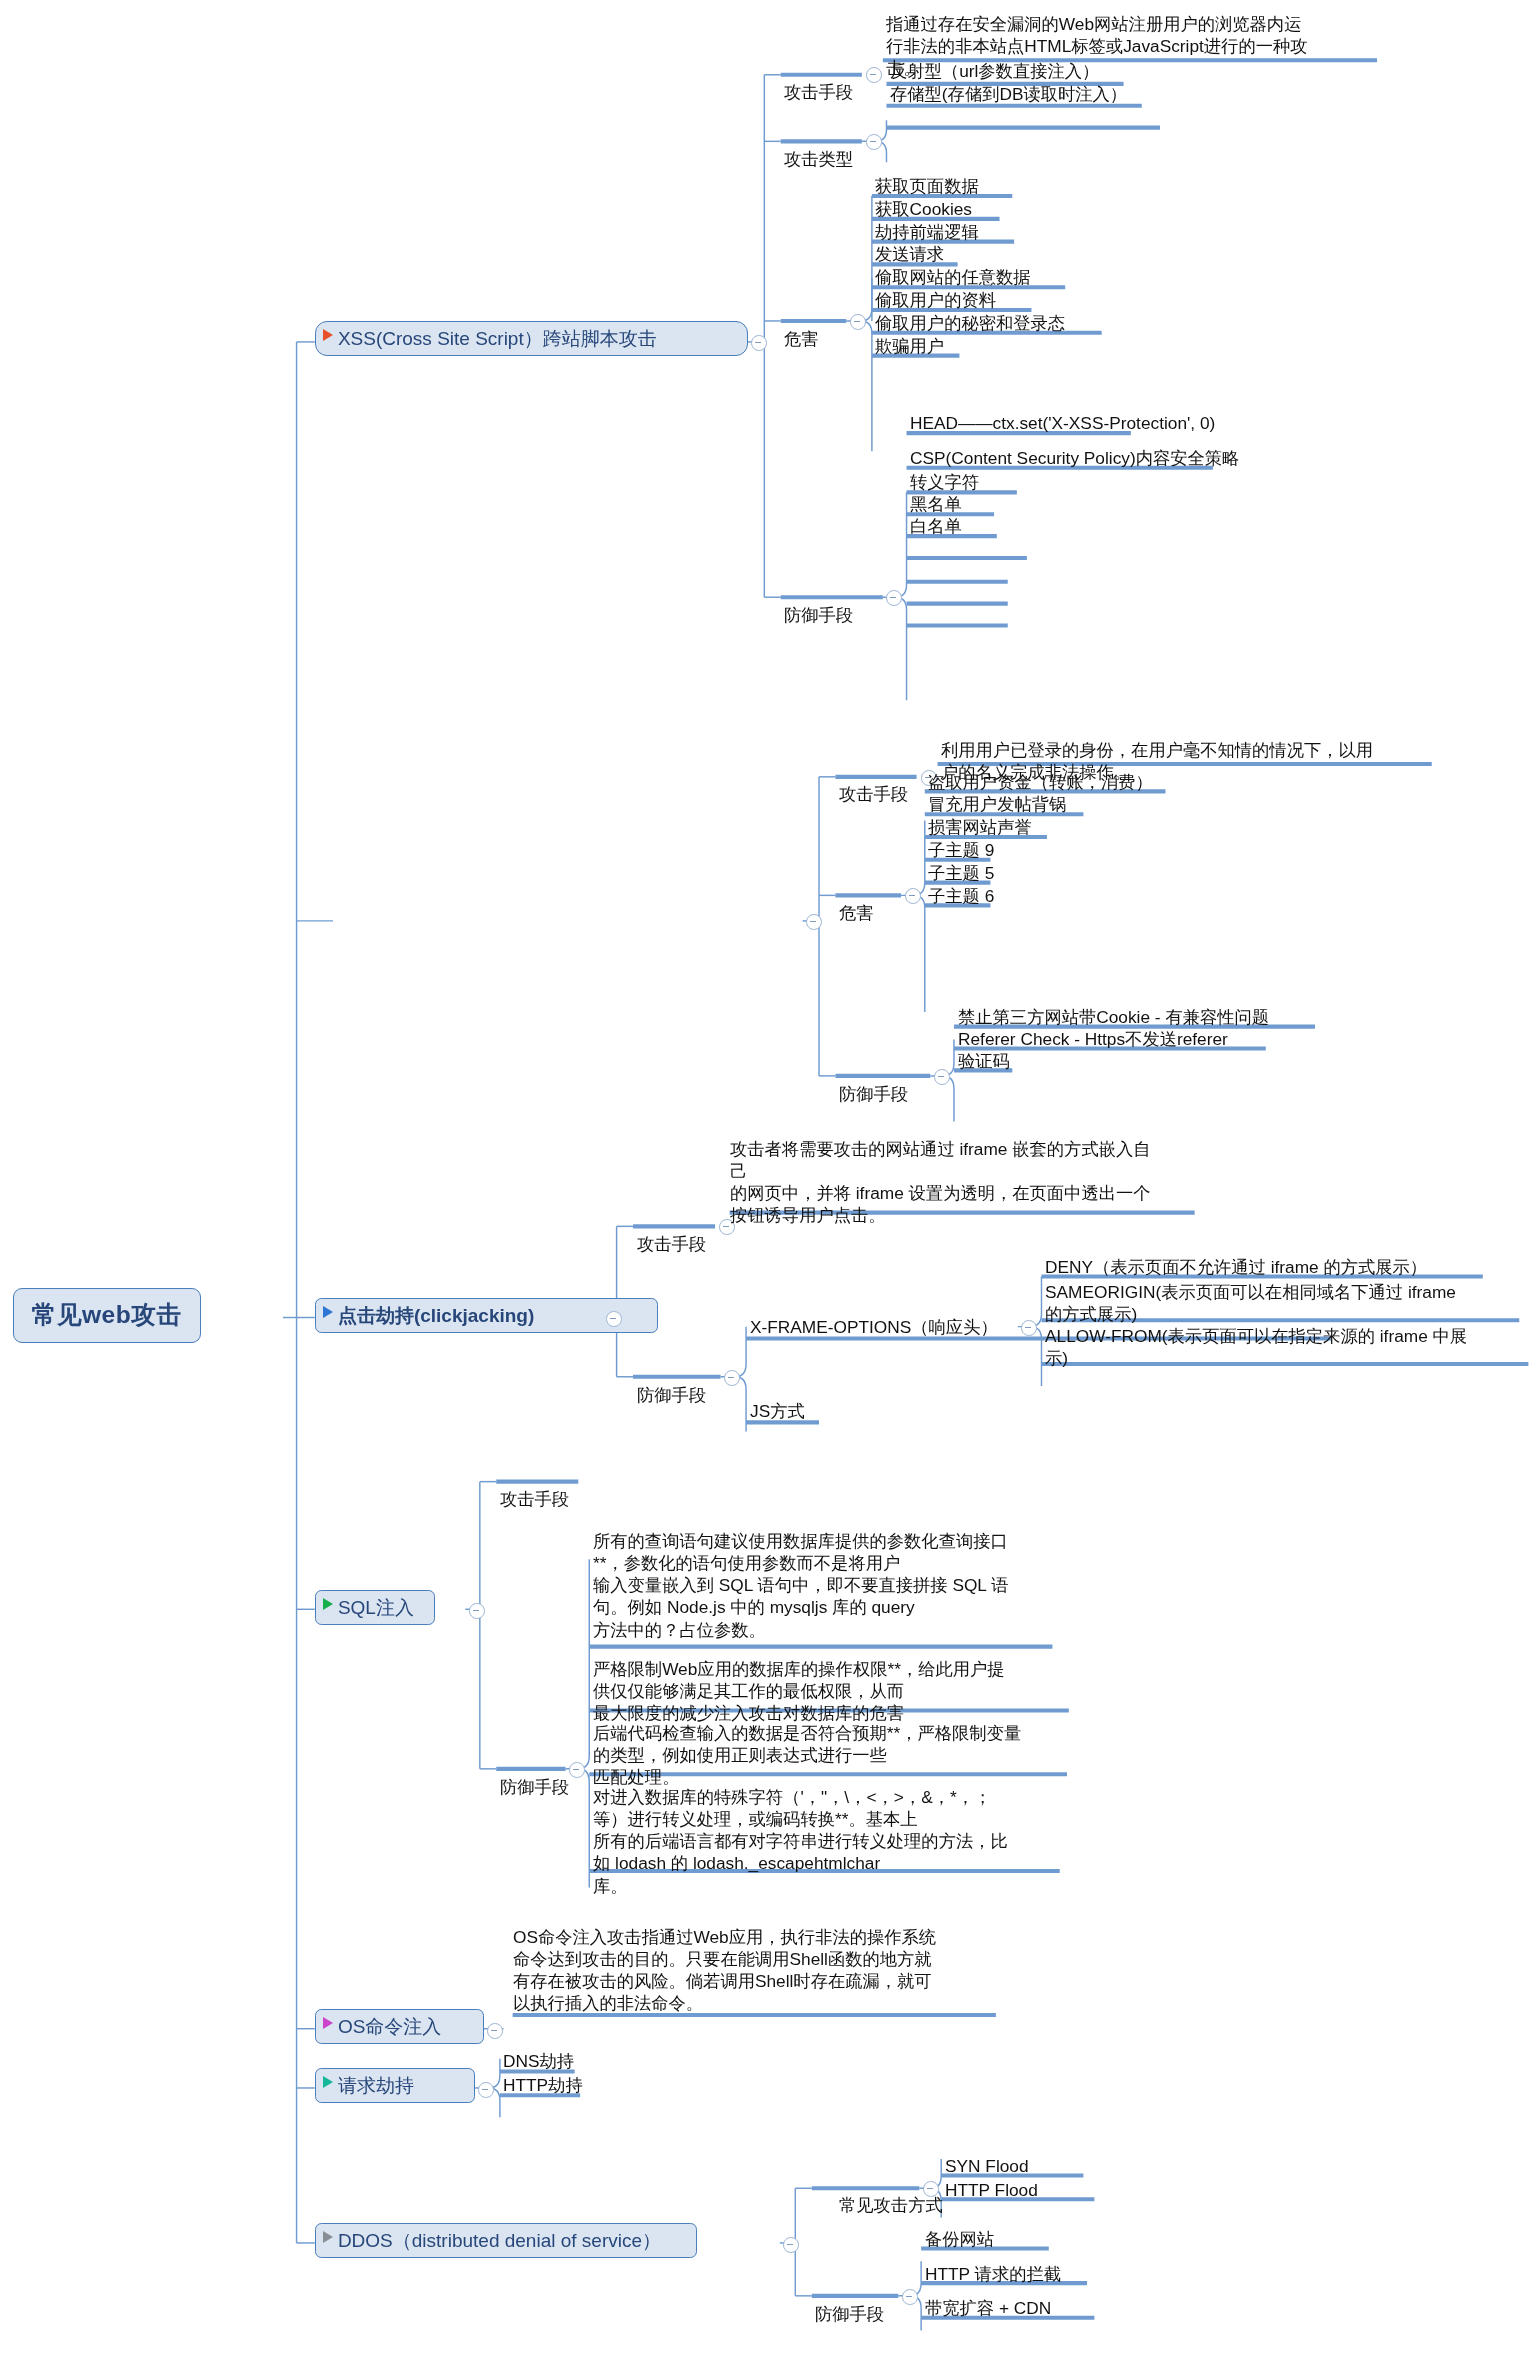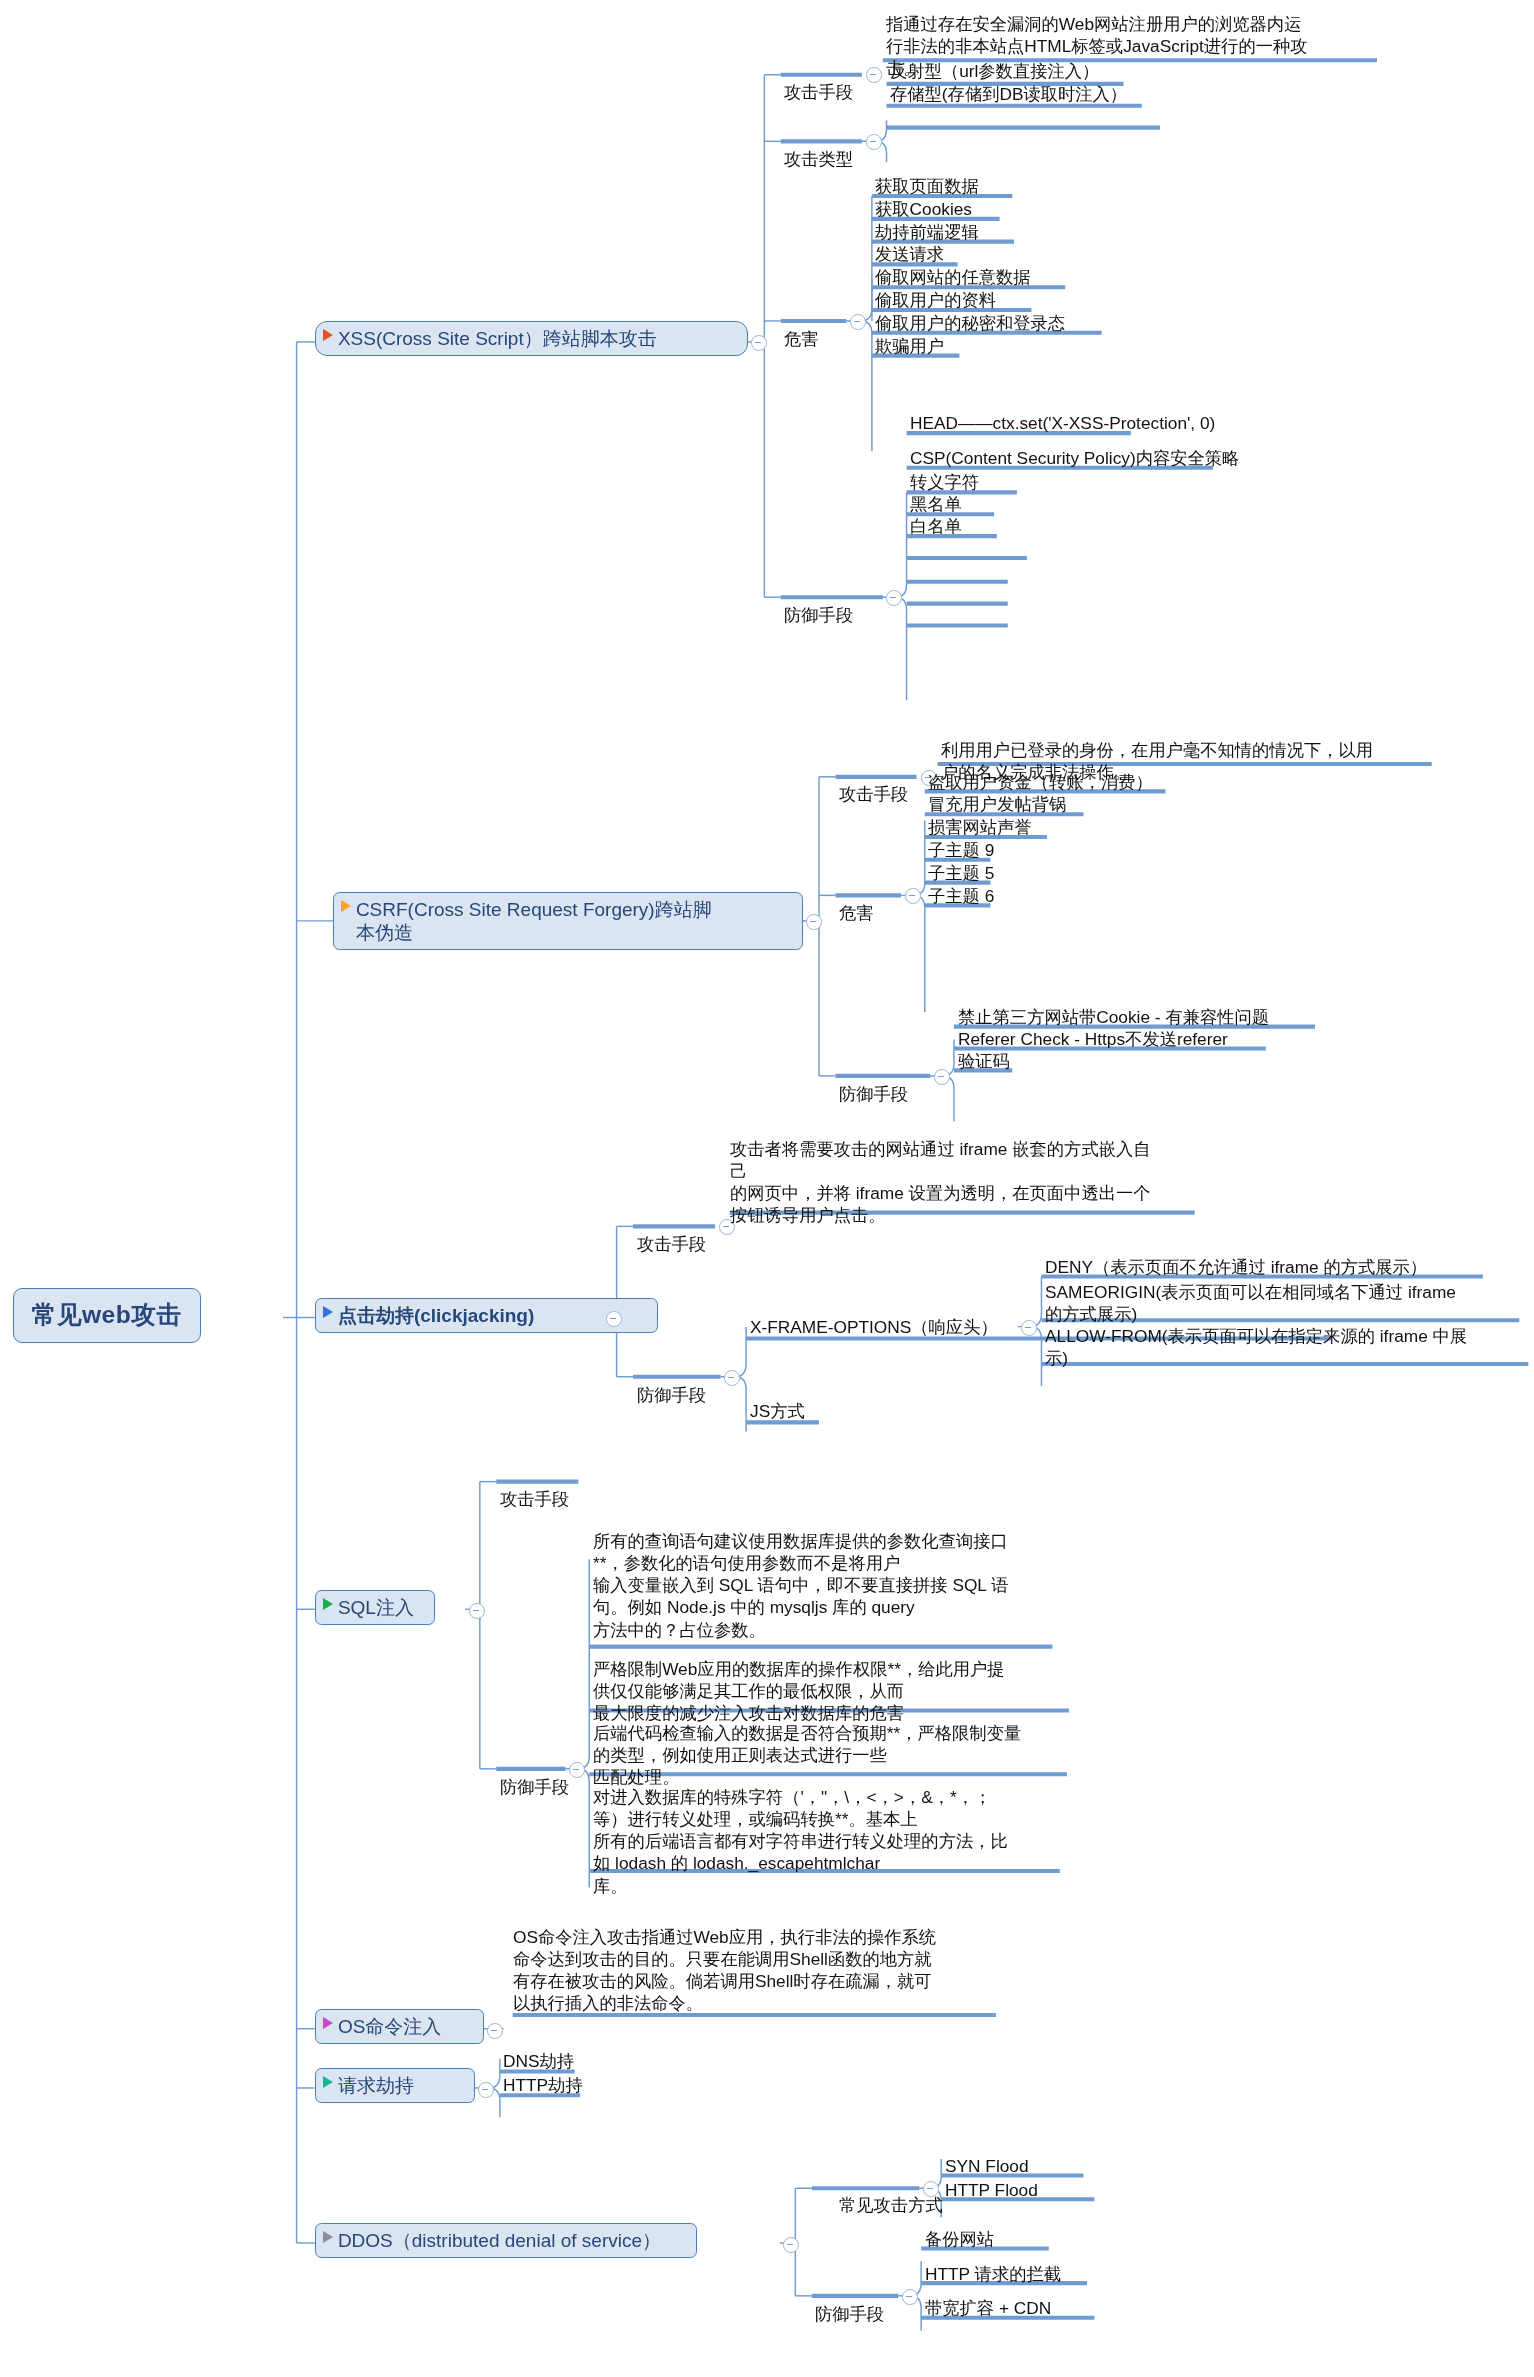--- a/index.html
+++ b/index.html
@@ -300,25 +300,20 @@
   <div class="node plain" style="left:784px;top:582px;">
     <span>防御手段</span>
   </div>
   <div class="collapse" style="left:886px;top:590px;"></div>
   <div class="node plain" style="left:910px;top:412px;">HEAD——ctx.set('X-XSS-Protection', 0)</div>
   <div class="node plain" style="left:910px;top:447px;">CSP(Content Security Policy)内容安全策略</div>
   <div class="node plain" style="left:910px;top:471px;">转义字符</div>
   <div class="node plain" style="left:910px;top:493px;">黑名单</div>
   <div class="node plain" style="left:910px;top:515px;">白名单</div>
 
-  <div class="node topic-node" style="left:333px;top:892px;width:470px;">
-    <span class="flag orange"></span>
-    <span class="tlabel">CSRF(Cross Site Request Forgery)跨站脚
-本伪造</span>
-  </div>
   <div class="collapse" style="left:806px;top:914px;"></div>
 
   <div class="node plain" style="left:839px;top:761px;">
     <span>攻击手段</span>
   </div>
   <div class="collapse" style="left:921px;top:770px;"></div>
   <div class="node plain" style="left:941px;top:739px;width:497px;">利用用户已登录的身份，在用户毫不知情的情况下，以用
 户的名义完成非法操作。</div>
 
   <div class="node plain" style="left:839px;top:880px;">

